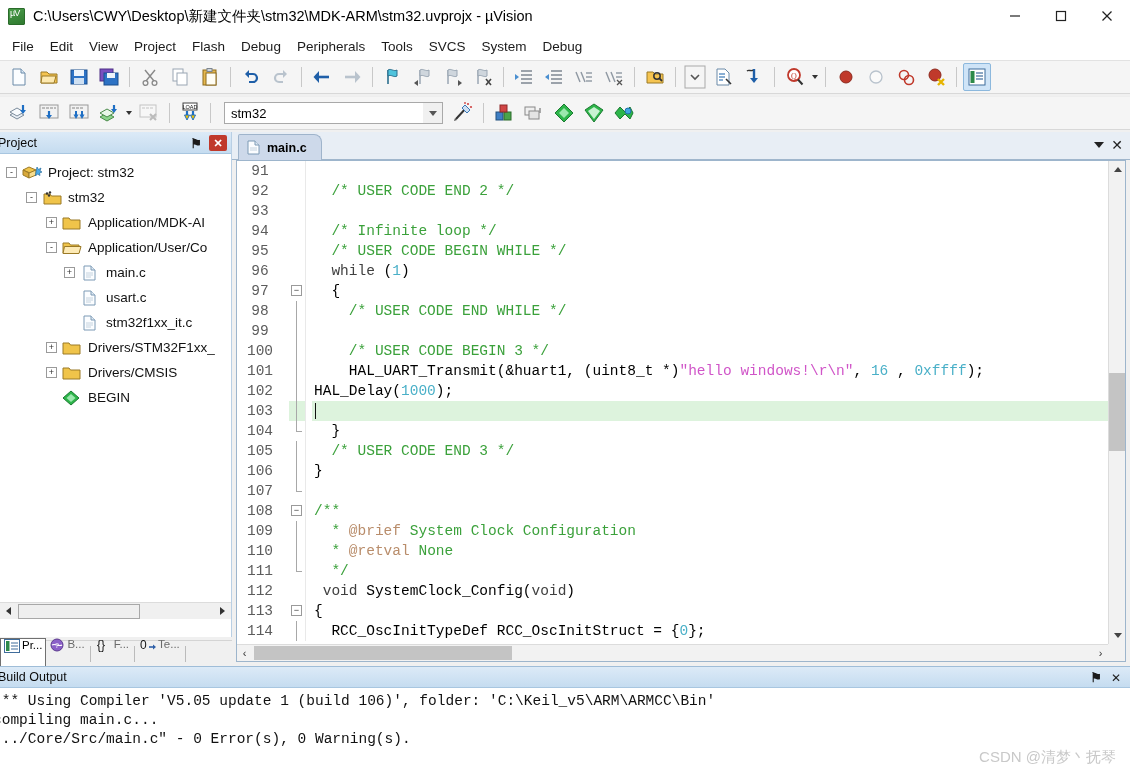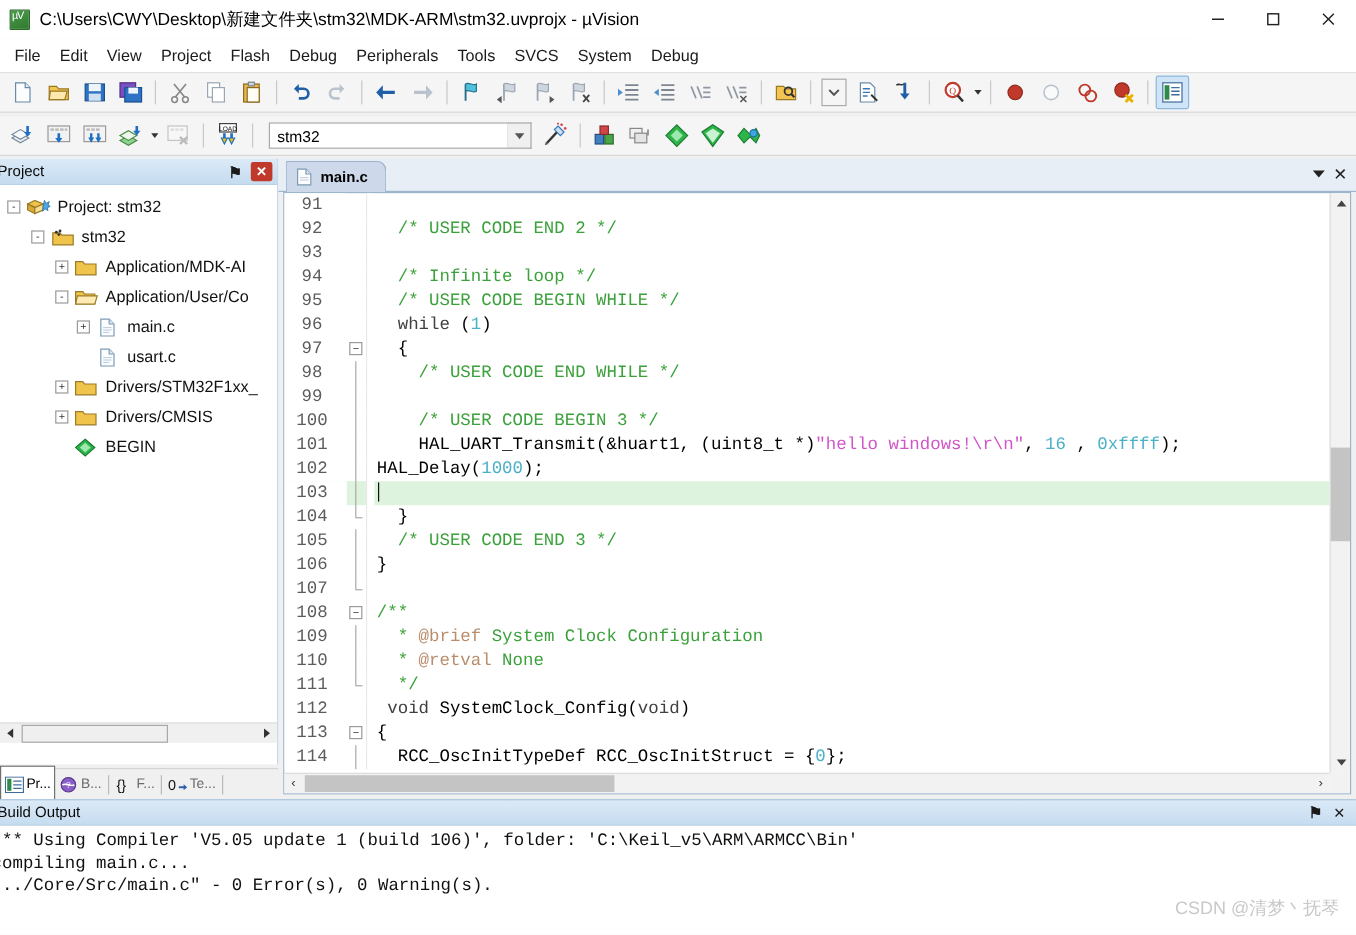--- a/index.html
+++ b/index.html
@@ -139,21 +139,21 @@
   .hs-right:after { border-top:4px solid transparent; border-bottom:4px solid transparent; border-left:5px solid #333; }
   .hs-thumb { height: 15px; background: #efefef; border: 1px solid #a8a8a8; }
 
   
   .panel-tabs {
     position: absolute; left: 0; top: 640px; width: 232px; height: 26px;
     background: #f0f0f0; display: flex; align-items: center;
     border-top: 1px solid #d4d4d4;
   }
   .ptab {
-    height: 32px; display: flex; align-items: center; padding: 0 3px;
+    height: 32px; display: flex; padding: 0 3px;
     font-size: 11.5px; color: #6b6b6b; white-space: nowrap; flex: none;
     font-family: "Liberation Sans", sans-serif;
   }
   .ptab.active { background: #ffffff; border: 1px solid #707070; color: #000; }
   .ptab-sep { width: 1px; height: 16px; background: #bbb; margin: 0 2px; flex:none; }
   .ptab-ico { width: 16px; height: 14px; margin-right: 2px; flex: none; }
 
   
   .editor-area {
     position: absolute; left: 232px; top: 132px; width: 898px; height: 534px;
@@ -731,20 +731,35 @@
               <g stroke="#b8c7d6" stroke-width="0.8">
                 <line x1="6" y1="8" x2="13" y2="8"></line>
                 <line x1="6" y1="10" x2="13" y2="10"></line>
                 <line x1="6" y1="12" x2="11" y2="12"></line>
               </g>
             </svg>
         </span>
         <span>usart.c</span>
       </div>
 
+      <div class="tree-row" style="padding-left:64px">
+        <span class="expander blank"></span>
+        <span class="ti">
+          <svg width="20" height="16" viewBox="0 0 20 16">
+              <path d="M4 1h7l4 4v10H4z" fill="#fbfdff" stroke="#7d9ab5"></path>
+              <path d="M11 1v4h4" fill="#dfe9f3" stroke="#7d9ab5"></path>
+              <g stroke="#b8c7d6" stroke-width="0.8">
+                <line x1="6" y1="8" x2="13" y2="8"></line>
+                <line x1="6" y1="10" x2="13" y2="10"></line>
+                <line x1="6" y1="12" x2="11" y2="12"></line>
+              </g>
+            </svg>
+        </span>
+        <span>stm32f1xx_it.c</span>
+      </div>
 
 
       <div class="tree-row" style="padding-left:46px">
         <span class="expander">+</span>
         <span class="ti">
           <svg width="20" height="16" viewBox="0 0 20 16">
               <path d="M1 3h6l1.5 2H18v9H1z" fill="#f0c44a" stroke="#9b7a26"></path>
             </svg>
         </span>
         <span>Drivers/STM32F1xx_</span>

